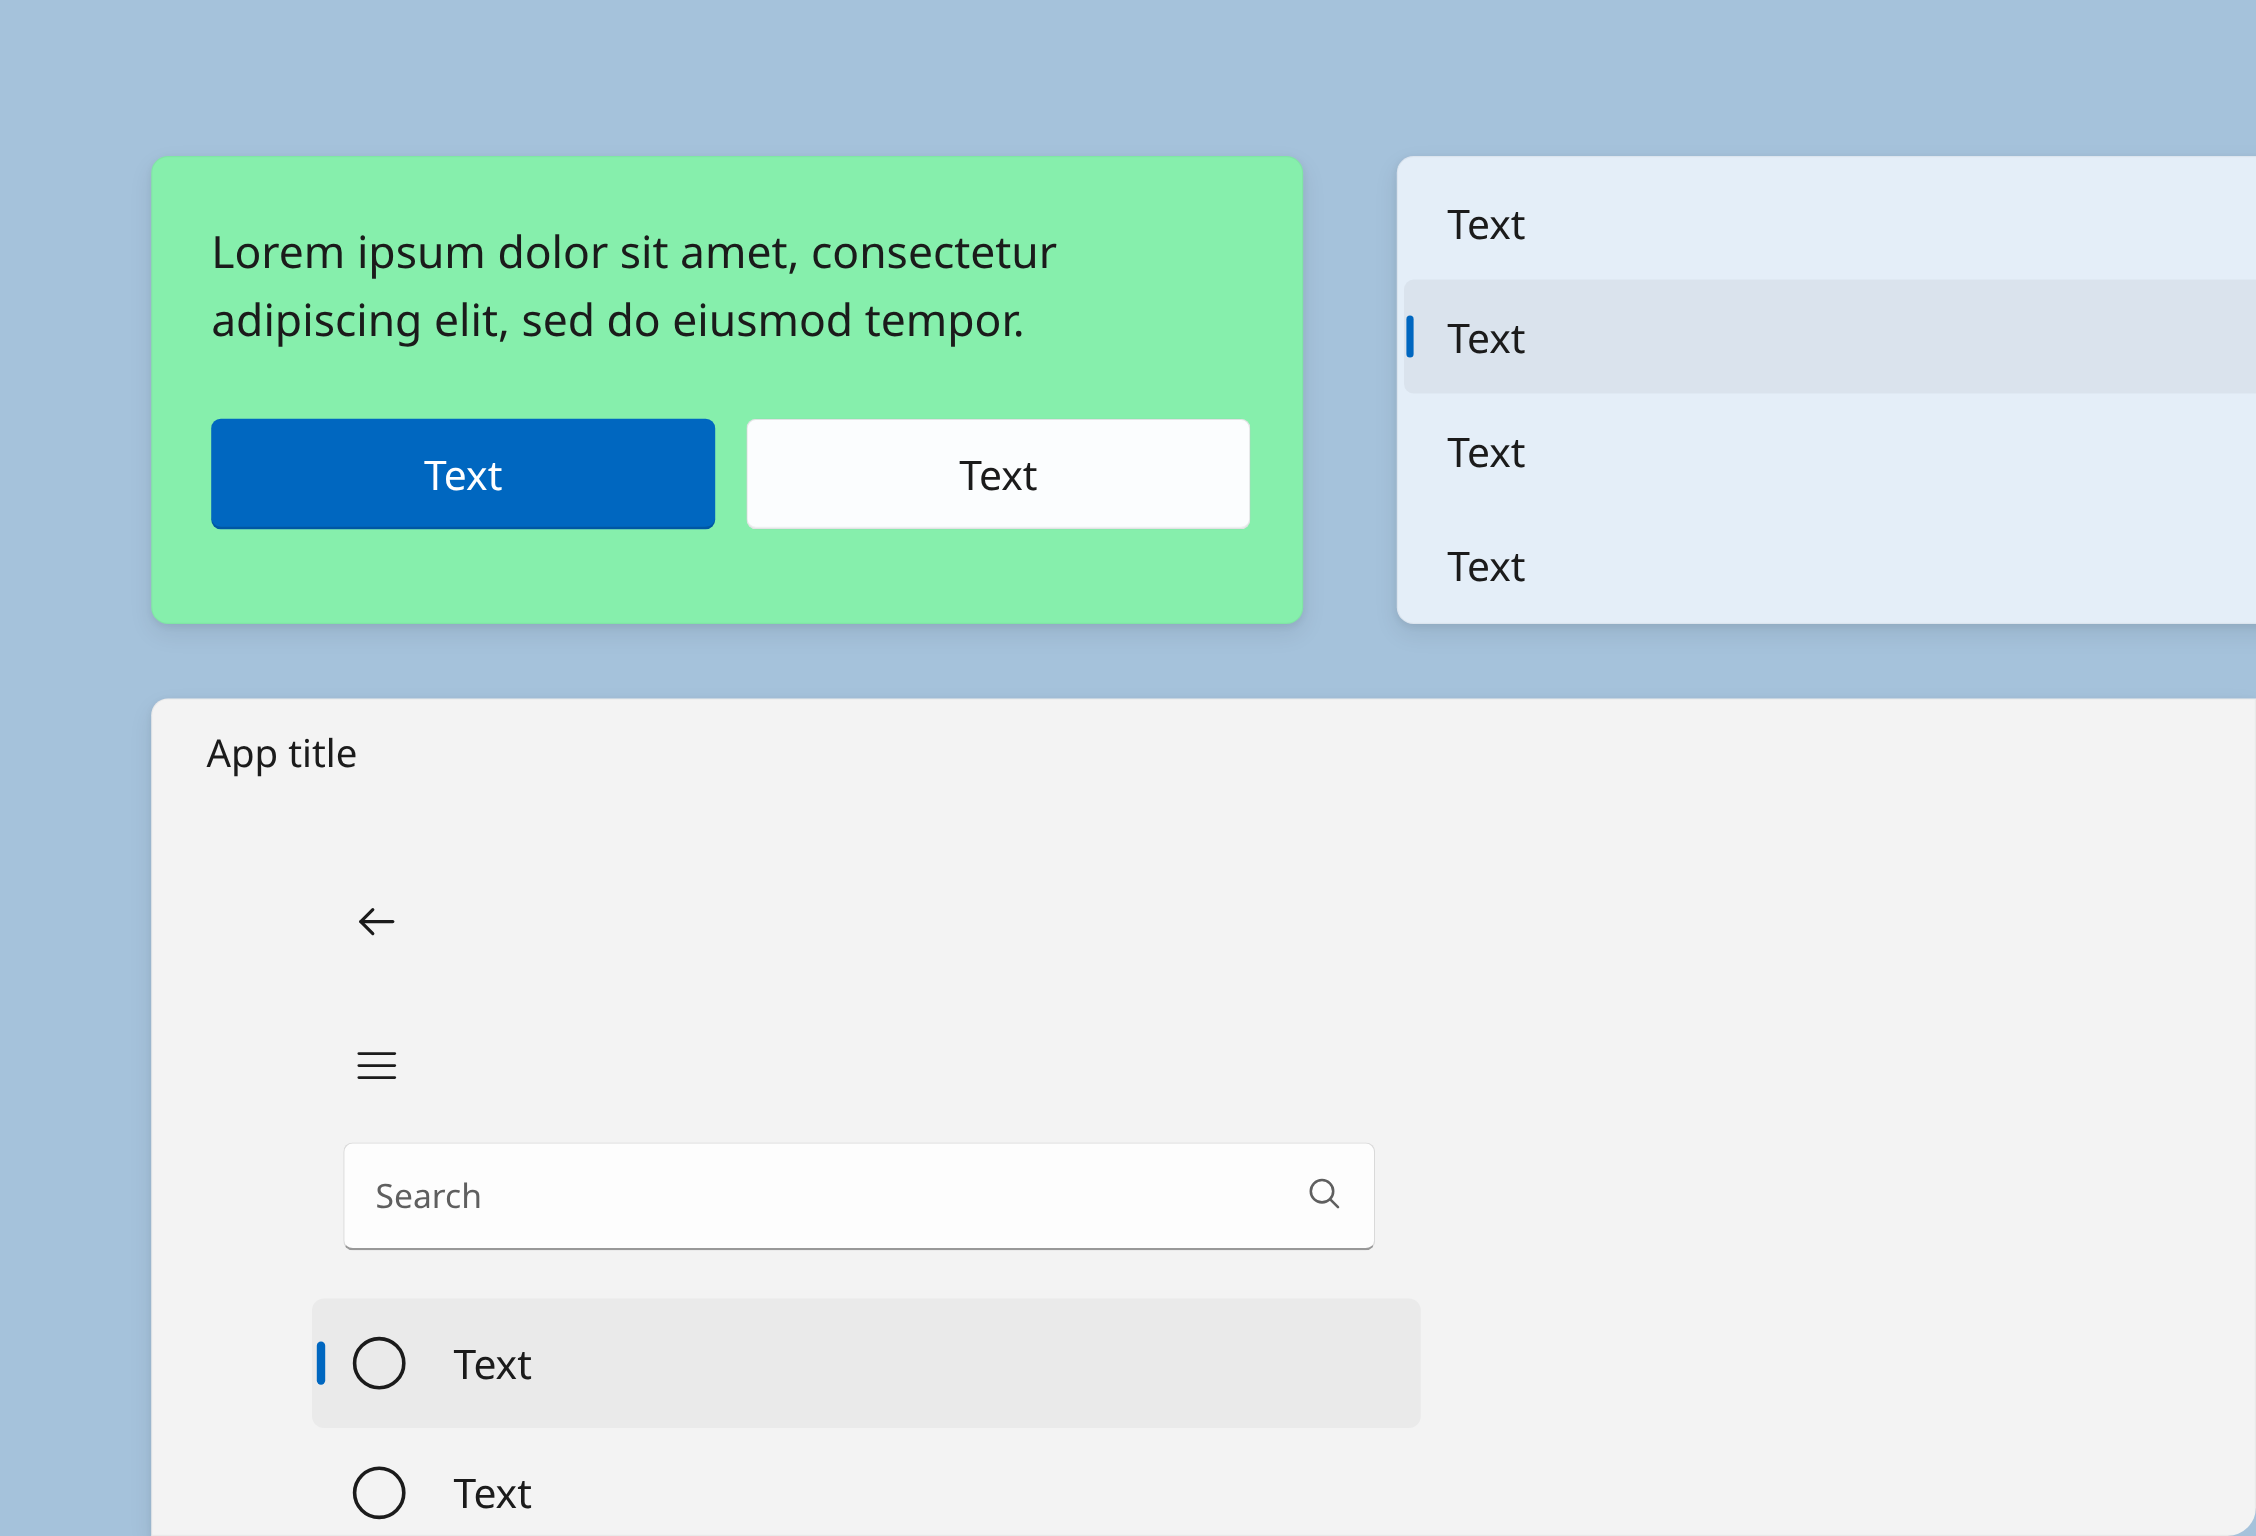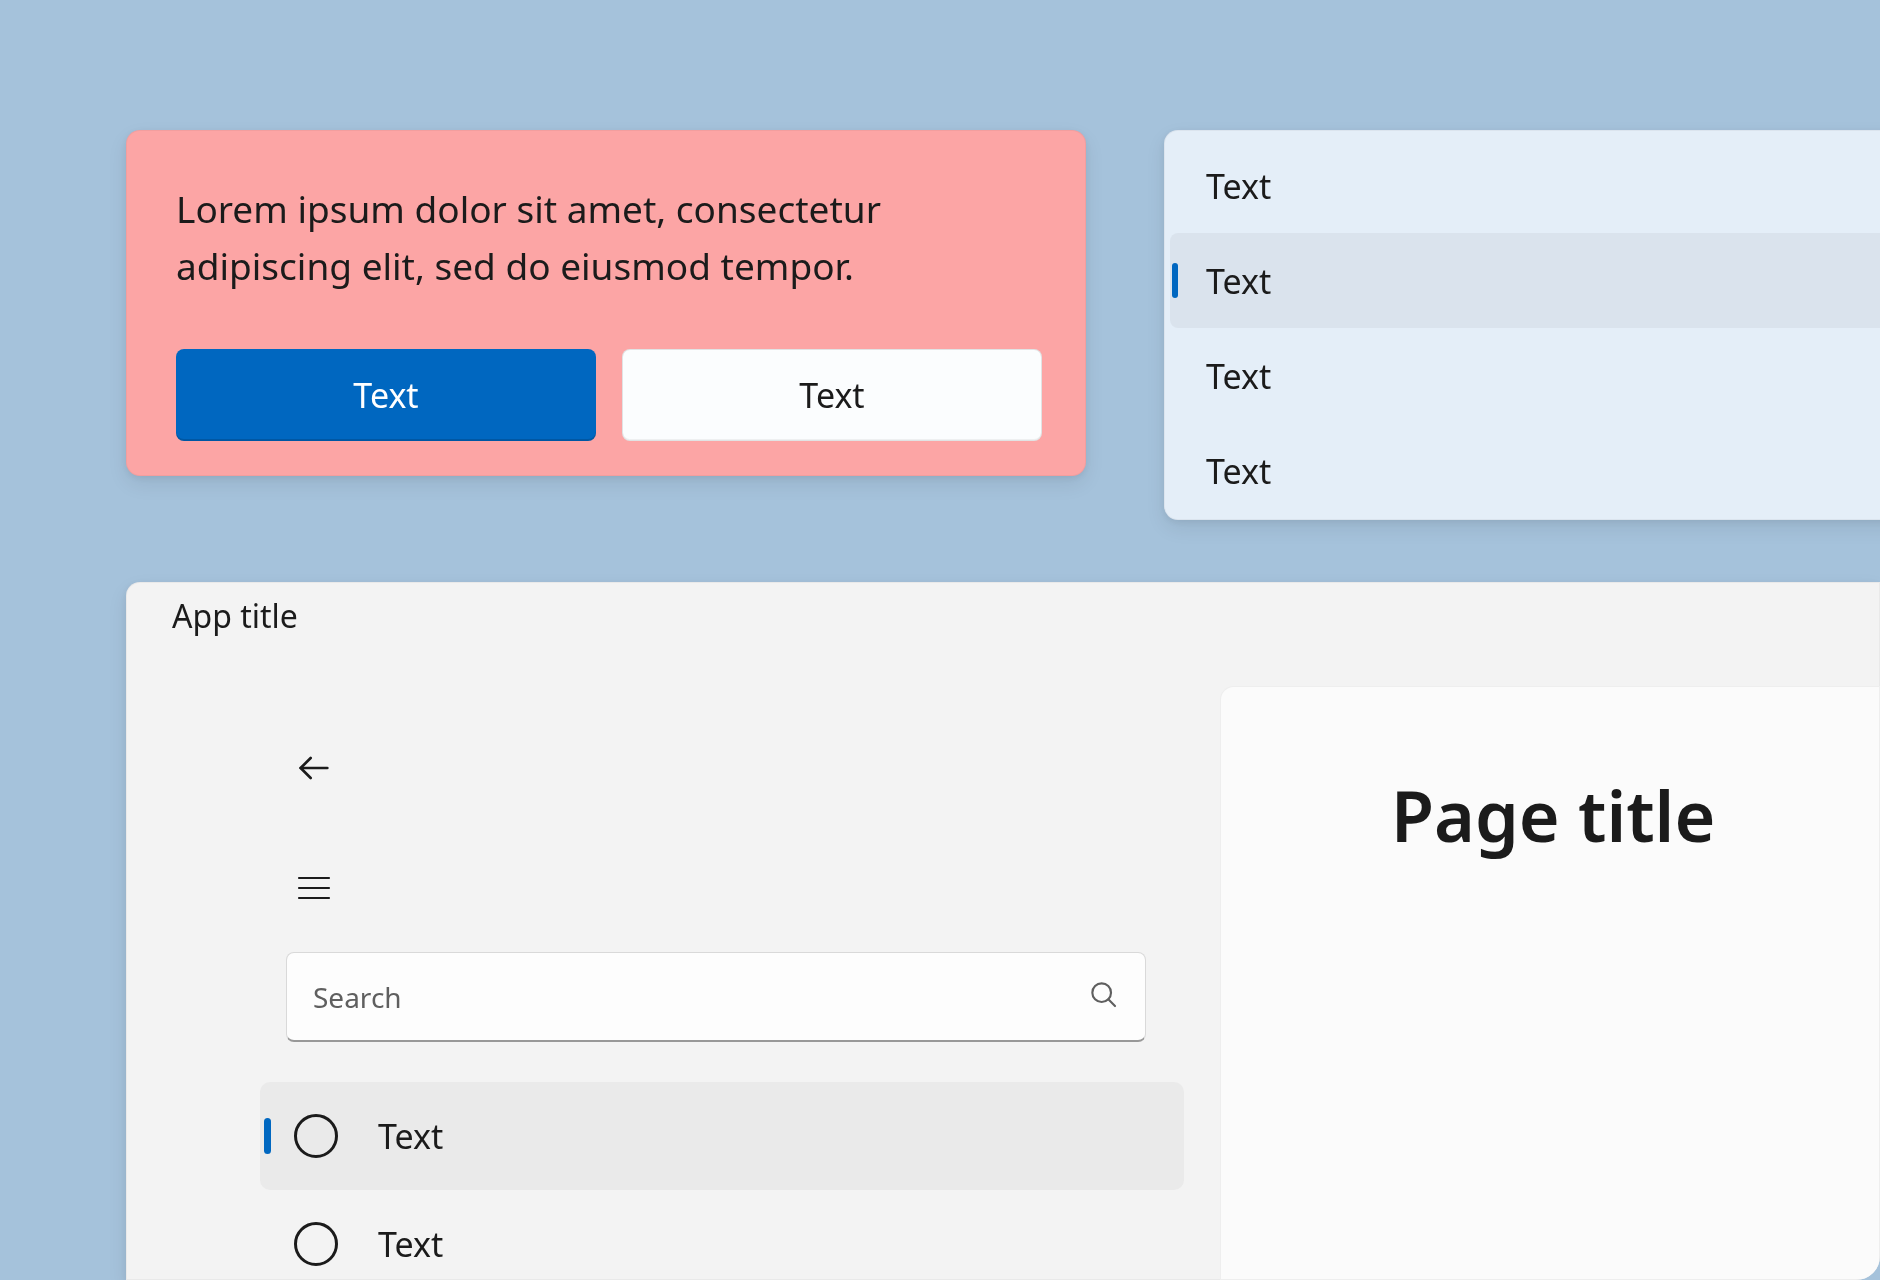--- a/index.html
+++ b/index.html
@@ -11,22 +11,22 @@
     position: relative;
     border-radius: 24px;
   }
 
   
   .dialog {
     position: absolute;
     left: 126px;
     top: 130px;
     width: 960px;
-    height: 346px;
-    background: #fca5a5;
+    height: 390px;
+    background: #86efac;
     border-radius: 14px;
     box-shadow:
       0 8px 20px rgba(0,0,0,0.08),
       0 2px 6px rgba(0,0,0,0.06),
       inset 0 0 0 1px rgba(0,0,0,0.04);
     padding: 50px 50px 0 50px;
   }
   .dialog-text {
     font-size: 37px;
     line-height: 1.55;
@@ -112,21 +112,21 @@
     right: 0;
     bottom: 0;
     background: #f3f3f3;
     border-radius: 14px 0 0 0;
     box-shadow:
       0 8px 20px rgba(0,0,0,0.08),
       0 2px 6px rgba(0,0,0,0.06),
       inset 0 0 0 1px rgba(0,0,0,0.04);
   }
   .app-titlebar {
-    padding: 12px 0 0 46px;
+    padding: 24px 0 0 46px;
     font-size: 32px;
     color: #1b1b1b;
   }
   .nav-back {
     position: absolute;
     left: 160px;
     top: 158px;
     width: 56px; height: 56px;
     display:flex;align-items:center;justify-content:center;
     color:#1b1b1b;
@@ -281,16 +281,13 @@
     <div class="nav-item selected">
       <span class="nav-item-icon"></span>
       <span>Text</span>
     </div>
     <div class="nav-item">
       <span class="nav-item-icon"></span>
       <span>Text</span>
     </div>
   </div>
 
-  <div class="content-page">
-    <div class="page-title">Page title</div>
-  </div>
 </div>
 
 </body></html>

